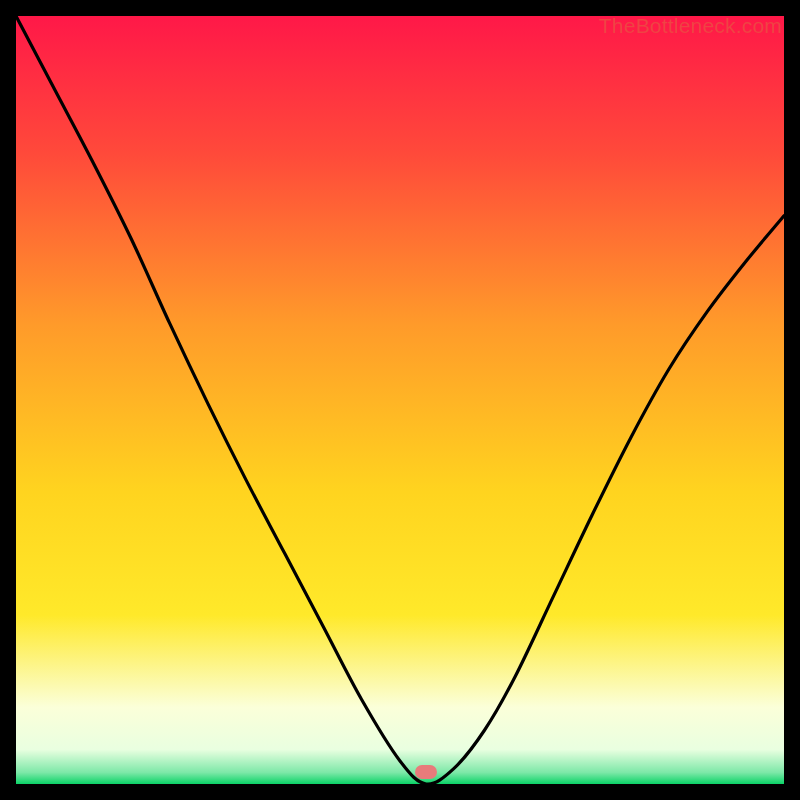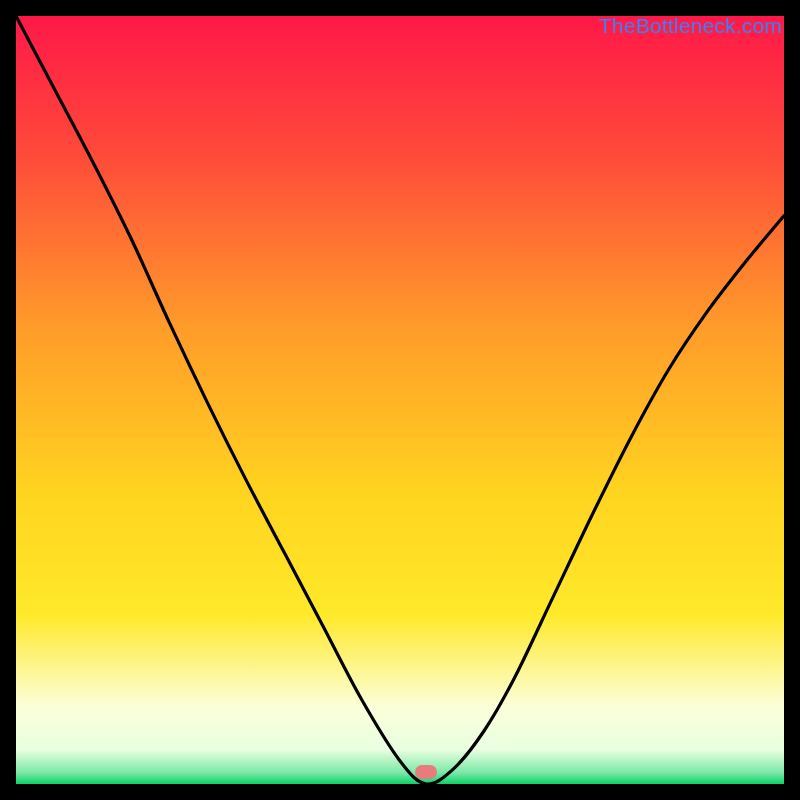--- a/index.html
+++ b/index.html
@@ -16,21 +16,21 @@
     left: 16px;
     top: 16px;
     width: 768px;
     height: 768px;
     background: #000;
   }
   .watermark {
     position: absolute;
     top: -2px;
     right: 2px;
-    color: #3b82f6;
+    color: #ef4444;
     font-size: 21px;
     font-weight: 500;
     letter-spacing: 0.2px;
   }
   .plot {
     position: absolute;
     left: 0;
     top: 0;
     width: 768px;
     height: 768px;

